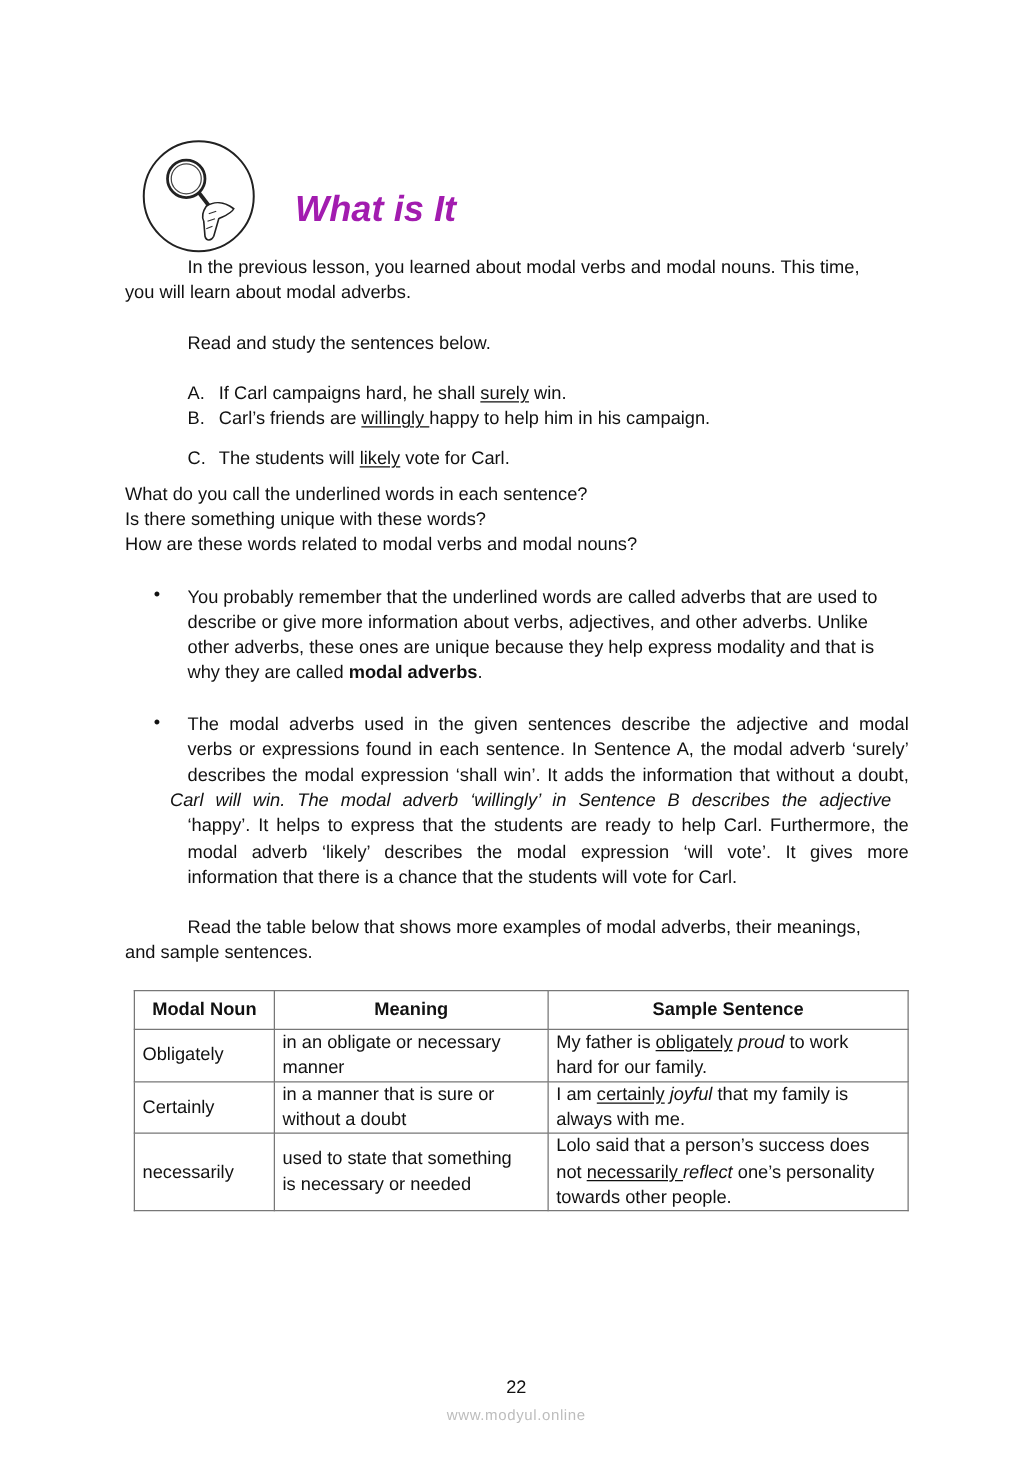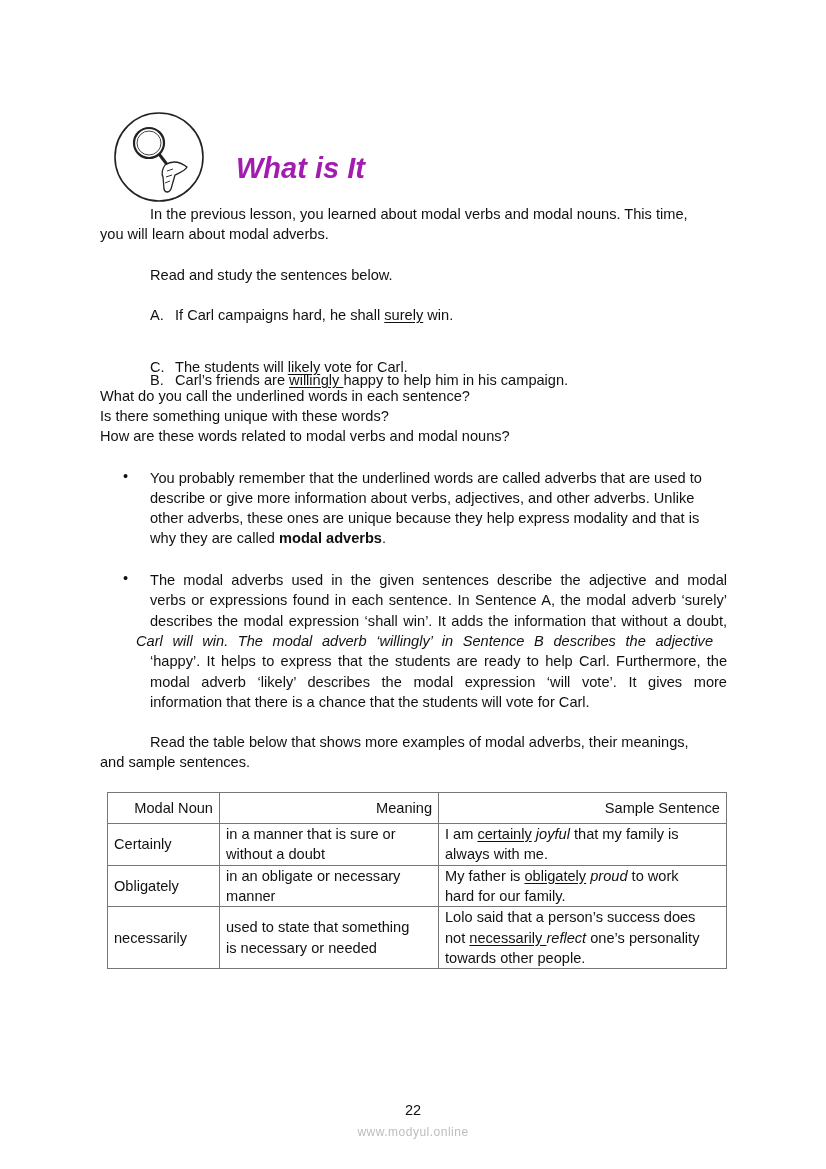--- a/index.html
+++ b/index.html
@@ -7,21 +7,21 @@
       font-family: "Liberation Sans", sans-serif; color: #111; font-size: 14.6px; }
     .abs { position: absolute; }
     .line { position: absolute; left: 100px; width: 627px; line-height: 20.3px; white-space: nowrap; }
     .just { white-space: normal; text-align: justify; text-align-last: left; }
     u { text-decoration: underline; text-underline-offset: 2px; }
     .title { left: 236px; top: 152px; font-size: 29px; font-weight: bold; font-style: italic; color: #a21caf; }
     .icon { left: 113px; top: 111px; width: 92px; height: 92px; }
     table { position: absolute; left: 107px; top: 792px; width: 620px; border-collapse: collapse;
       font-size: 14.6px; }
     td, th { border: 1px solid #777; padding: 0 6px; vertical-align: middle; line-height: 20.3px; text-align: left; }
-    th { font-weight: normal; text-align: right; height: 30px; }
+    th { font-weight: bold; text-align: center; height: 30px; }
     .c1 { width: 99px; }
     .c2 { width: 206px; }
     .pg { left: 0; width: 826px; text-align: center; top: 1102px; font-size: 14.5px; }
     .wm { left: 0; width: 826px; text-align: center; top: 1125px; font-size: 12px; color: #bdbdbd; letter-spacing: 0.5px; }
     .bullet { position: absolute; left: 123px; }
   </style>
 </head>
 <body>
 
 <div class="abs icon">
@@ -36,21 +36,21 @@
 </div>
 <div class="abs title">What is It</div>
 
 <div class="line" style="top:204px; left:150px; width:577px;">In the previous lesson, you learned about modal verbs and modal nouns. This time,</div>
 <div class="line" style="top:224px;">you will learn about modal adverbs.</div>
 
 <div class="line" style="top:265px; left:150px;">Read and study the sentences below.</div>
 
 <div id="sentences">
     <div class="line" style="top: 305px; left: 150px;"><span style="display:inline-block;width:25px">A.</span><span>If Carl campaigns hard, he shall </span><u>surely</u><span> win.</span></div>
-    <div class="line" style="top: 325px; left: 150px; margin-top: 45px;"><span style="display:inline-block;width:25px">B.</span><span>Carl’s friends are </span><u>willingly </u><span>happy to help him in his campaign.</span></div>
+    <div class="line" style="top: 325px; left: 150px;"><span style="display:inline-block;width:25px">B.</span><span>Carl’s friends are </span><u>willingly </u><span>happy to help him in his campaign.</span></div>
     <div class="line" style="top: 357px; left: 150px;"><span style="display:inline-block;width:25px">C.</span><span>The students will </span><u>likely</u><span> vote for Carl.</span></div>
   </div>
 
 <div class="line" style="top:386px;">What do you call the underlined words in each sentence?</div>
 <div class="line" style="top:406px;">Is there something unique with these words?</div>
 <div class="line" style="top:426px;">How are these words related to modal verbs and modal nouns?</div>
 
 <span class="bullet" style="top:468px;">•</span>
 <div class="line" style="top:468px; left:150px; width:577px;">You probably remember that the underlined words are called adverbs that are used to</div>
 <div class="line" style="top:488px; left:150px; width:577px;">describe or give more information about verbs, adjectives, and other adverbs. Unlike</div>
@@ -74,39 +74,39 @@
 <table>
   <thead>
     <tr>
       <th class="c1">Modal Noun</th>
       <th class="c2">Meaning</th>
       <th>Sample Sentence</th>
     </tr>
   </thead>
   <tbody id="tbody">
       <tr style="height: 41px;">
+        <td class="c1">Obligately</td>
+        <td class="c2">
+          <div>in an obligate or necessary</div>
+          <div>manner</div>
+        </td>
+        <td>
+          <div><span>My father is </span><u>obligately</u><span> </span><i>proud</i><span> to work</span></div>
+          <div><span>hard for our family.</span></div>
+        </td>
+      </tr>
+      <tr style="height: 41px;">
         <td class="c1">Certainly</td>
         <td class="c2">
           <div>in a manner that is sure or</div>
           <div>without a doubt</div>
         </td>
         <td>
           <div><span>I am </span><u>certainly</u><span> </span><i>joyful</i><span> that my family is</span></div>
           <div><span>always with me.</span></div>
-        </td>
-      </tr>
-      <tr style="height: 41px;">
-        <td class="c1">Obligately</td>
-        <td class="c2">
-          <div>in an obligate or necessary</div>
-          <div>manner</div>
-        </td>
-        <td>
-          <div><span>My father is </span><u>obligately</u><span> </span><i>proud</i><span> to work</span></div>
-          <div><span>hard for our family.</span></div>
         </td>
       </tr>
       <tr style="height: 62px;">
         <td class="c1">necessarily</td>
         <td class="c2">
           <div>used to state that something</div>
           <div>is necessary or needed</div>
         </td>
         <td>
           <div><span>Lolo said that a person’s success does</span></div>

